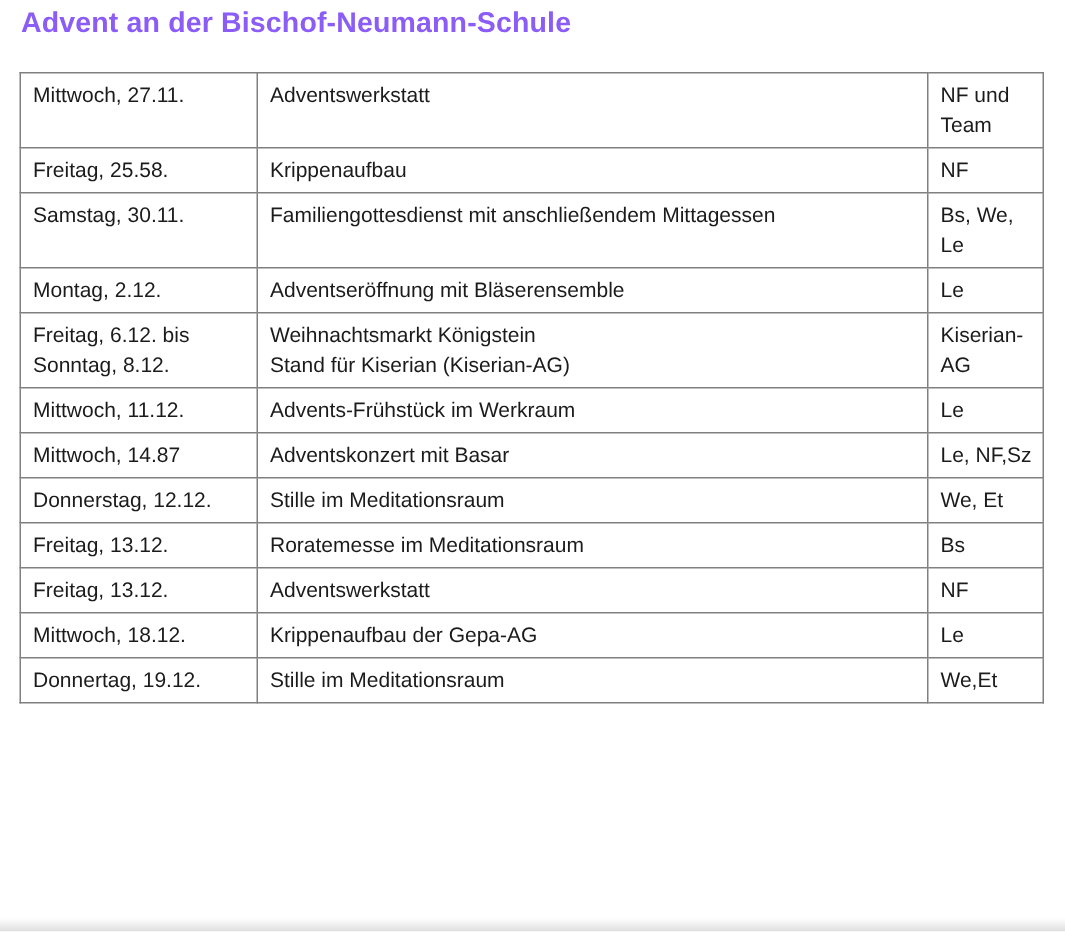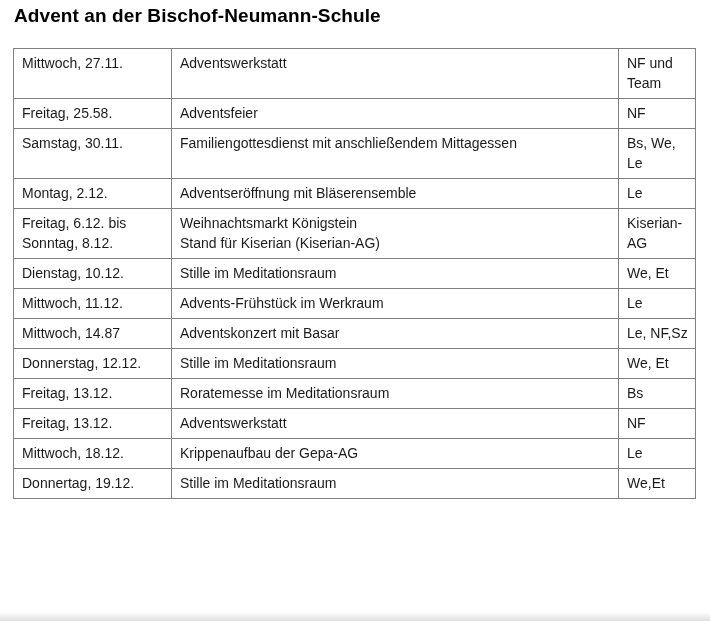--- a/index.html
+++ b/index.html
@@ -14,21 +14,21 @@
     color: #1b1b1b;
     overflow: hidden;
     position: relative;
   }
   .page-title {
     margin: 0;
     padding: 5px 0 0 14px;
     font-size: 19px;
     font-weight: 700;
     letter-spacing: 0.1px;
-    color: #000000;
+    color: #8b5cf6;
   }
   table.schedule {
     border-collapse: collapse;
     table-layout: fixed;
     width: 682px;
     margin: 21px 0 0 13px;
   }
   table.schedule td {
     border: 1px solid #808080;
     vertical-align: top;
@@ -64,21 +64,21 @@
   </colgroup>
   <tbody id="schedule-body">
   <tr>
     <td>Mittwoch, 27.11.</td>
     <td>Adventswerkstatt</td>
     <td>NF und Team</td>
   </tr>
 
   <tr>
     <td>Freitag, 25.58.</td>
-    <td>Adventsfeier</td>
+    <td>Krippenaufbau</td>
     <td>NF</td>
   </tr>
 
   <tr>
     <td>Samstag, 30.11.</td>
     <td>Familiengottesdienst mit anschließendem Mittagessen</td>
     <td>Bs, We, Le</td>
   </tr>
 
   <tr>
@@ -88,25 +88,20 @@
   </tr>
 
   <tr>
     <td>Freitag, 6.12. bis
 Sonntag, 8.12.</td>
     <td>Weihnachtsmarkt Königstein
 Stand für Kiserian (Kiserian-AG)</td>
     <td>Kiserian-AG</td>
   </tr>
 
-  <tr>
-    <td>Dienstag, 10.12.</td>
-    <td>Stille im Meditationsraum</td>
-    <td>We, Et</td>
-  </tr>
 
   <tr>
     <td>Mittwoch, 11.12.</td>
     <td>Advents-Frühstück im Werkraum</td>
     <td>Le</td>
   </tr>
 
   <tr>
     <td>Mittwoch, 14.87</td>
     <td>Adventskonzert mit Basar</td>

